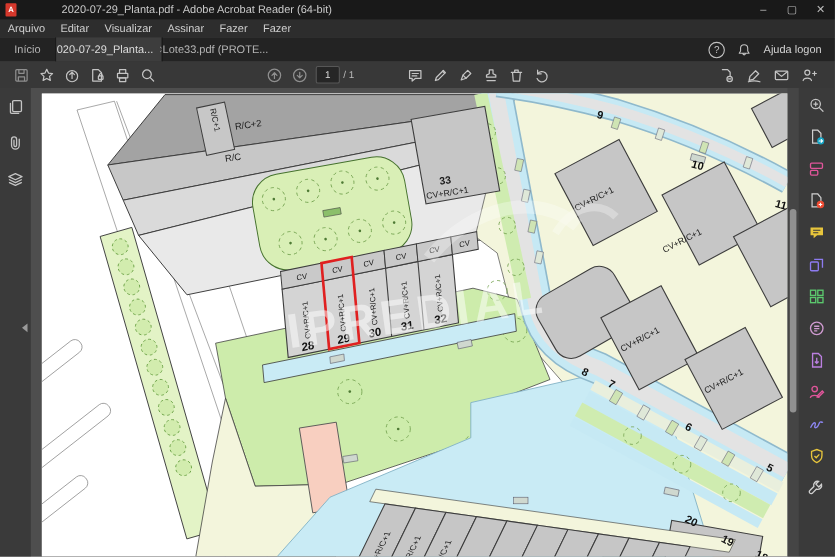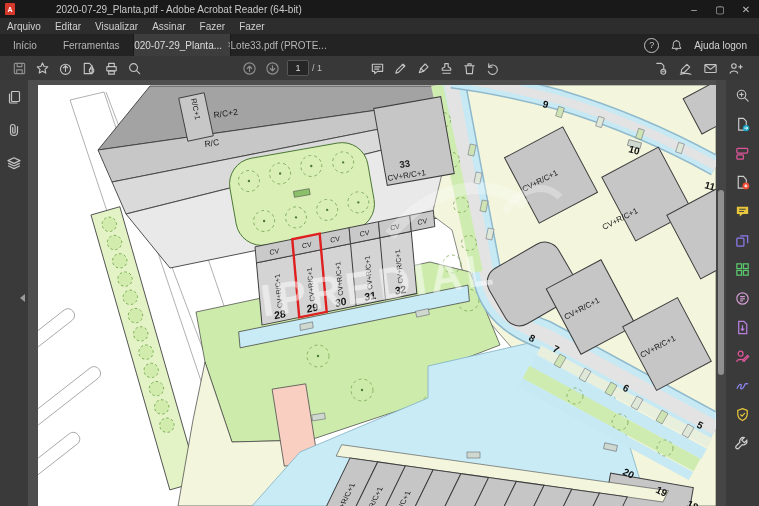--- a/index.html
+++ b/index.html
@@ -66,21 +66,20 @@
   <span class="menu-item">Arquivo</span>
   <span class="menu-item">Editar</span>
   <span class="menu-item">Visualizar</span>
   <span class="menu-item">Assinar</span>
   <span class="menu-item">Fazer</span>
   <span class="menu-item">Fazer</span>
 </div>
 
 <div class="tabbar">
   <span class="tab-simple">Início</span>
-  <span class="tab-simple">Ferramentas</span>
   <div class="doc-tab active">
     <span>2020-07-29_Planta...</span>
     <span class="tab-close">✕</span>
   </div>
   <div class="doc-tab">
     <span>Lote33.pdf (PROTE...</span>
   </div>
   <div class="tabbar-right">
     <span class="helpcirc">?</span>
     <svg class="ic" width="13" height="13" viewBox="0 0 16 16">

